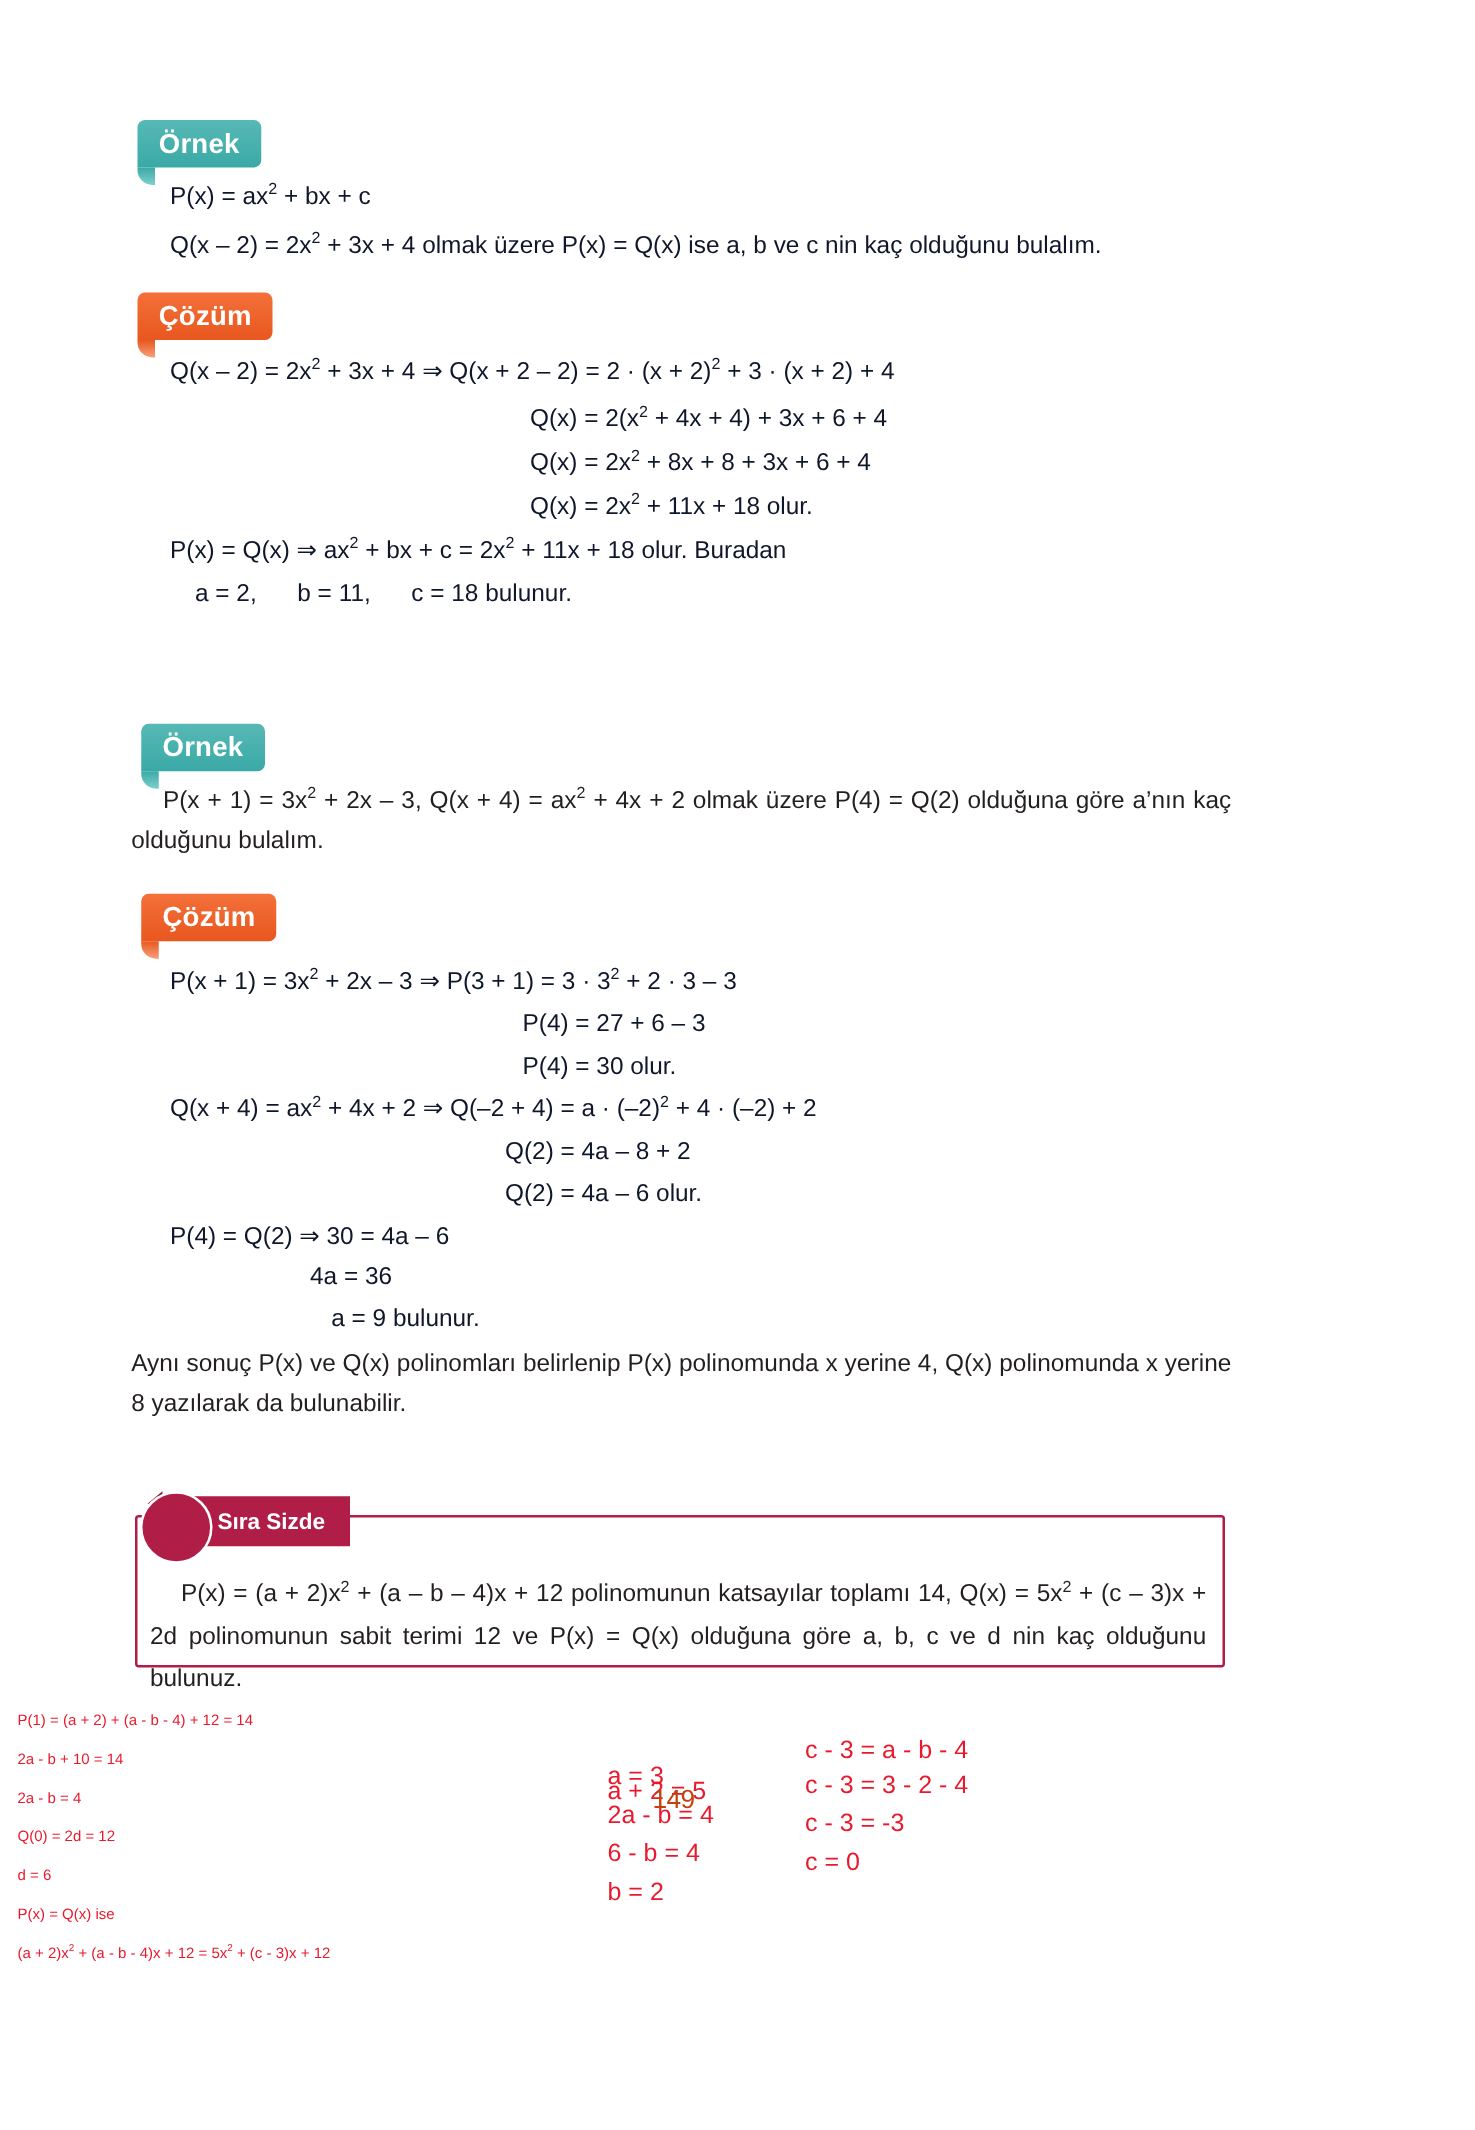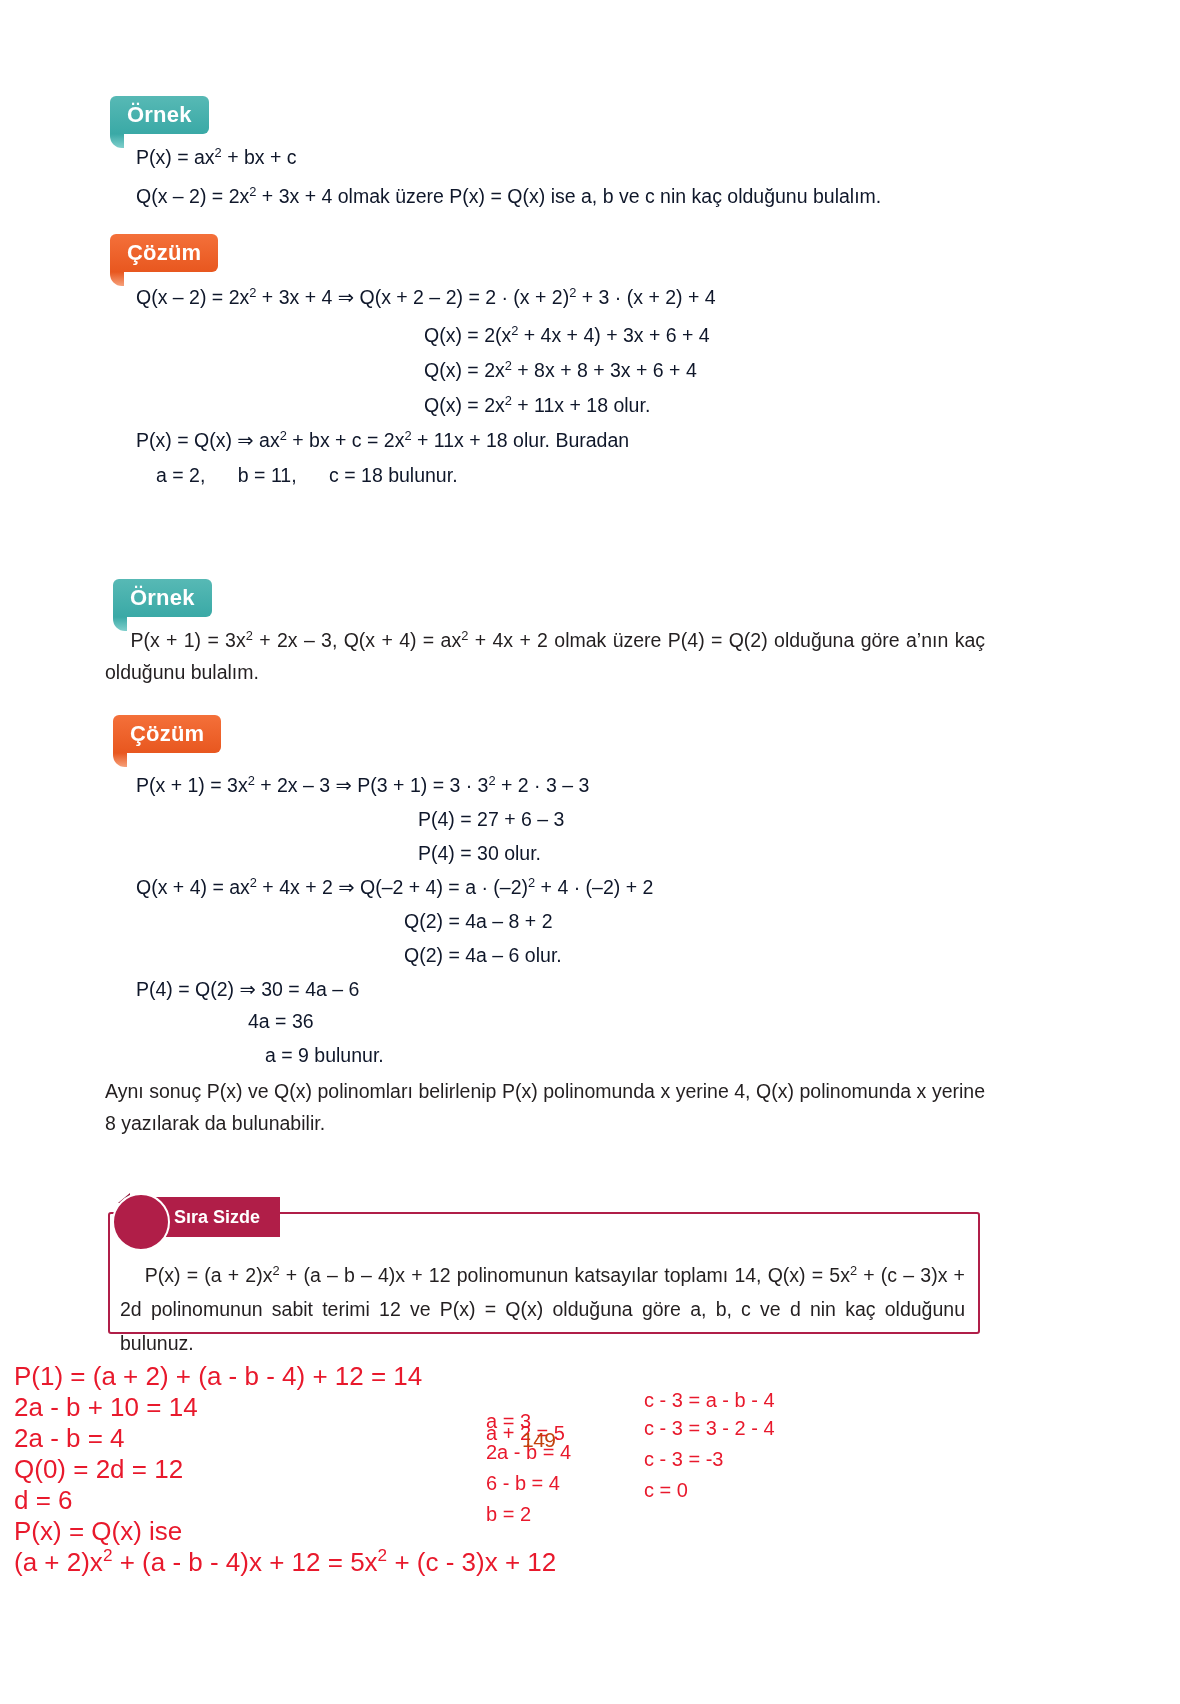--- a/index.html
+++ b/index.html
@@ -125,21 +125,21 @@
     font-size: 19.5px;
     line-height: 34px;
     color: #231f20;
     text-align: justify;
   }
 
   
   .note {
     position: absolute;
     color: #e8192c;
-    font-size: 26px;
+    font-size: 12px;
     line-height: 31px;
     white-space: nowrap;
     font-family: "Liberation Sans", sans-serif;
   }
   .note-col {
     position: absolute;
     color: #e8192c;
     font-size: 20px;
     line-height: 37px;
     white-space: nowrap;

